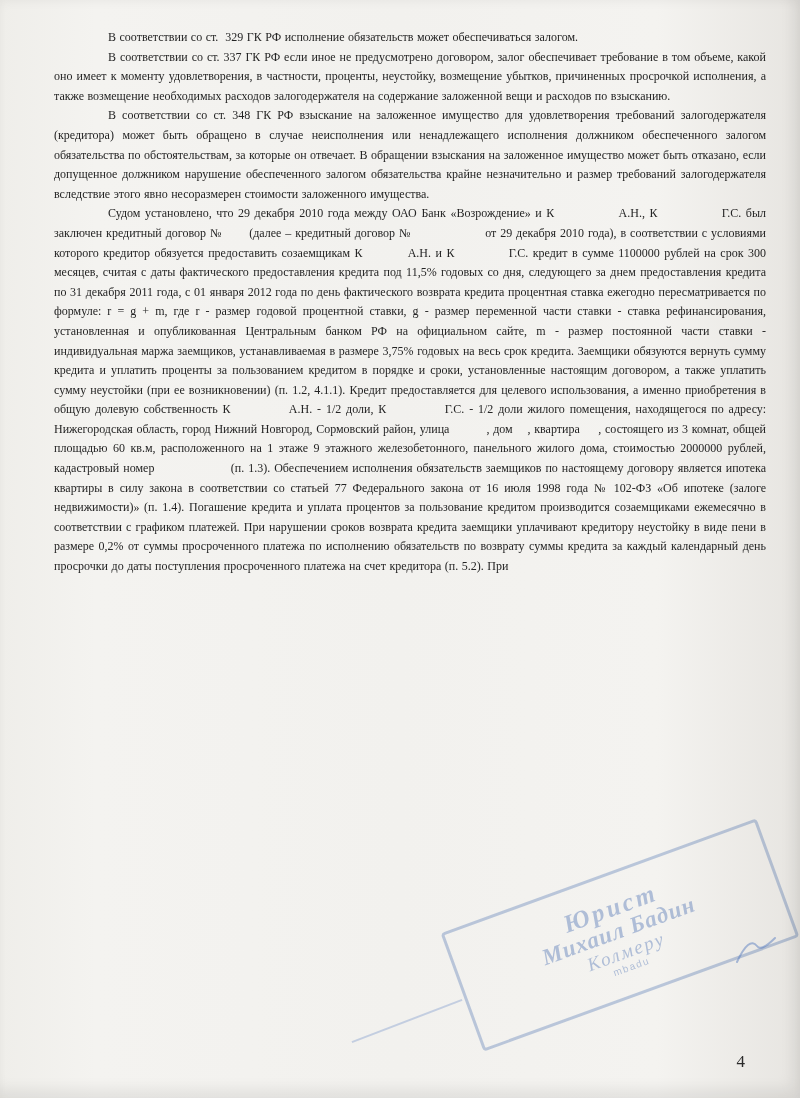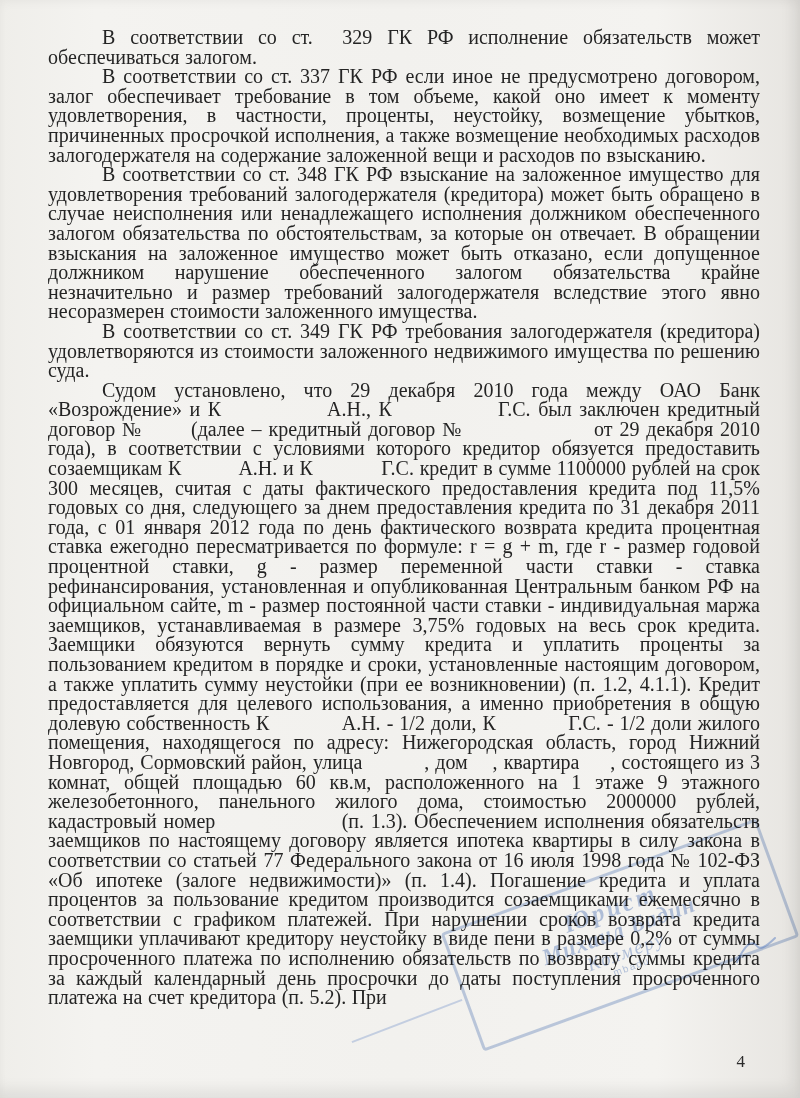--- a/index.html
+++ b/index.html
@@ -10,23 +10,23 @@
   }
   .page{
     position:relative;width:800px;height:1098px;overflow:hidden;
     background:linear-gradient(90deg,#efeeea 0%,#f4f3f0 12%,#f2f1ee 50%,#f4f3f0 82%,#e7e5e1 100%);
   }
   .page::after{
     content:"";position:absolute;inset:0;pointer-events:none;
     box-shadow:inset -7px -9px 14px rgba(0,0,0,0.07), inset 0 4px 8px rgba(0,0,0,0.03);
   }
   .content{
-    position:absolute;left:48px;top:28px;width:712px;
+    position:absolute;left:54px;top:28px;width:712px;
     color:#242424;
-    font-size:20px;line-height:19.6px;
+    font-size:12px;line-height:19.6px;
     text-align:justify;
     text-rendering:optimizeLegibility;
   }
   .content p{margin:0;padding:0;text-indent:54px;word-spacing:0.5px;}
   .page-number{
     position:absolute;top:1052px;right:55px;
     font-size:17px;color:#2a2a2a;
   }
   
   .stamp{
@@ -55,21 +55,20 @@
 </style>
 </head>
 <body>
 
 <div class="page">
 
   <div class="content">
     <p>В соответствии со ст.&nbsp; 329 ГК РФ исполнение обязательств может обеспечиваться залогом.</p>
     <p>В соответствии со ст. 337 ГК РФ если иное не предусмотрено договором, залог обеспечивает требование в том объеме, какой оно имеет к моменту удовлетворения, в частности, проценты, неустойку, возмещение убытков, причиненных просрочкой исполнения, а также возмещение необходимых расходов залогодержателя на содержание заложенной вещи и расходов по взысканию.</p>
     <p>В соответствии со ст. 348 ГК РФ взыскание на заложенное имущество для удовлетворения требований залогодержателя (кредитора) может быть обращено в случае неисполнения или ненадлежащего исполнения должником обеспеченного залогом обязательства по обстоятельствам, за которые он отвечает. В обращении взыскания на заложенное имущество может быть отказано, если допущенное должником нарушение обеспеченного залогом обязательства крайне незначительно и размер требований залогодержателя вследствие этого явно несоразмерен стоимости заложенного имущества.</p>
-    <p>В соответствии со ст. 349 ГК РФ требования залогодержателя (кредитора) удовлетворяются из стоимости заложенного недвижимого имущества по решению суда.</p>
     <p>Судом установлено, что 29 декабря 2010 года между ОАО Банк «Возрождение» и К&nbsp;&nbsp;&nbsp;&nbsp;&nbsp;&nbsp;&nbsp;&nbsp;&nbsp;&nbsp;&nbsp;&nbsp;&nbsp;&nbsp;А.Н., К&nbsp;&nbsp;&nbsp;&nbsp;&nbsp;&nbsp;&nbsp;&nbsp;&nbsp;&nbsp;&nbsp;&nbsp;&nbsp;&nbsp;Г.С. был заключен кредитный договор №&nbsp;&nbsp;&nbsp;&nbsp;&nbsp;&nbsp; (далее – кредитный договор №&nbsp;&nbsp;&nbsp;&nbsp;&nbsp;&nbsp;&nbsp;&nbsp;&nbsp;&nbsp;&nbsp;&nbsp;&nbsp;&nbsp;&nbsp;&nbsp;&nbsp;&nbsp; от 29 декабря 2010 года), в соответствии с условиями которого кредитор обязуется предоставить созаемщикам К&nbsp;&nbsp;&nbsp;&nbsp;&nbsp;&nbsp;&nbsp;&nbsp;&nbsp;&nbsp;А.Н. и К&nbsp;&nbsp;&nbsp;&nbsp;&nbsp;&nbsp;&nbsp;&nbsp;&nbsp;&nbsp;&nbsp;&nbsp;Г.С. кредит в сумме 1100000 рублей на срок 300 месяцев, считая с даты фактического предоставления кредита под 11,5% годовых со дня, следующего за днем предоставления кредита по 31 декабря 2011 года, с 01 января 2012 года по день фактического возврата кредита процентная ставка ежегодно пересматривается по формуле: r = g + m, где r - размер годовой процентной ставки, g - размер переменной части ставки - ставка рефинансирования, установленная и опубликованная Центральным банком РФ на официальном сайте, m - размер постоянной части ставки - индивидуальная маржа заемщиков, устанавливаемая в размере 3,75% годовых на весь срок кредита. Заемщики обязуются вернуть сумму кредита и уплатить проценты за пользованием кредитом в порядке и сроки, установленные настоящим договором, а также уплатить сумму неустойки (при ее возникновении) (п. 1.2, 4.1.1). Кредит предоставляется для целевого использования, а именно приобретения в общую долевую собственность К&nbsp;&nbsp;&nbsp;&nbsp;&nbsp;&nbsp;&nbsp;&nbsp;&nbsp;&nbsp;&nbsp;&nbsp;А.Н. - 1/2 доли, К&nbsp;&nbsp;&nbsp;&nbsp;&nbsp;&nbsp;&nbsp;&nbsp;&nbsp;&nbsp;&nbsp;&nbsp;Г.С. - 1/2 доли жилого помещения, находящегося по адресу: Нижегородская область, город Нижний Новгород, Сормовский район, улица&nbsp;&nbsp;&nbsp;&nbsp;&nbsp;&nbsp;&nbsp;&nbsp;&nbsp;&nbsp;, дом&nbsp;&nbsp;&nbsp;&nbsp;, квартира&nbsp;&nbsp;&nbsp;&nbsp;&nbsp;, состоящего из 3 комнат, общей площадью 60 кв.м, расположенного на 1 этаже 9 этажного железобетонного, панельного жилого дома, стоимостью 2000000 рублей, кадастровый номер&nbsp;&nbsp;&nbsp;&nbsp;&nbsp;&nbsp;&nbsp;&nbsp;&nbsp;&nbsp;&nbsp;&nbsp;&nbsp;&nbsp;&nbsp;&nbsp;&nbsp;&nbsp; (п. 1.3). Обеспечением исполнения обязательств заемщиков по настоящему договору является ипотека квартиры в силу закона в соответствии со статьей 77 Федерального закона от 16 июля 1998 года № 102-ФЗ «Об ипотеке (залоге недвижимости)» (п. 1.4). Погашение кредита и уплата процентов за пользование кредитом производится созаемщиками ежемесячно в соответствии с графиком платежей. При нарушении сроков возврата кредита заемщики уплачивают кредитору неустойку в виде пени в размере 0,2% от суммы просроченного платежа по исполнению обязательств по возврату суммы кредита за каждый календарный день просрочки до даты поступления просроченного платежа на счет кредитора (п. 5.2). При</p>
   </div>
 
   <div class="stamp">
     <div class="l1">Юрист</div>
     <div class="l2">Михаил Бадин</div>
     <div class="l3">Колмеру</div>
     <div class="sm">mbadu</div>
   </div>
 

